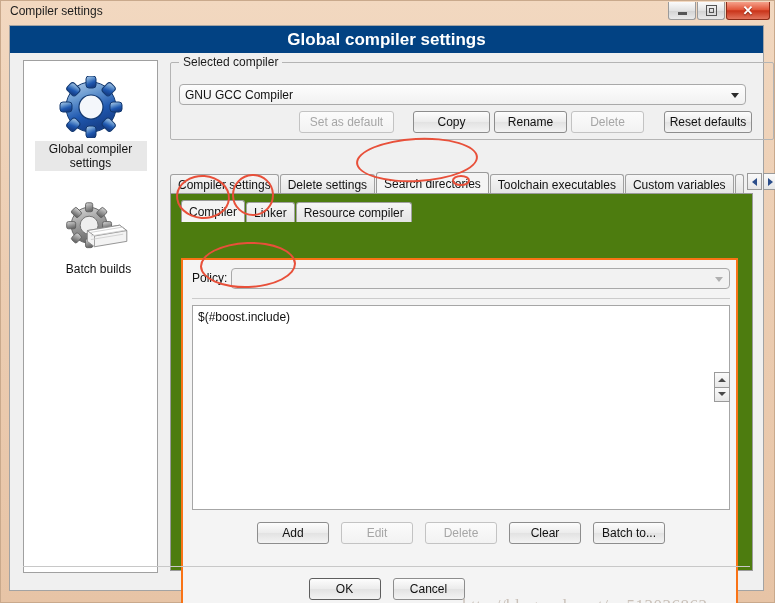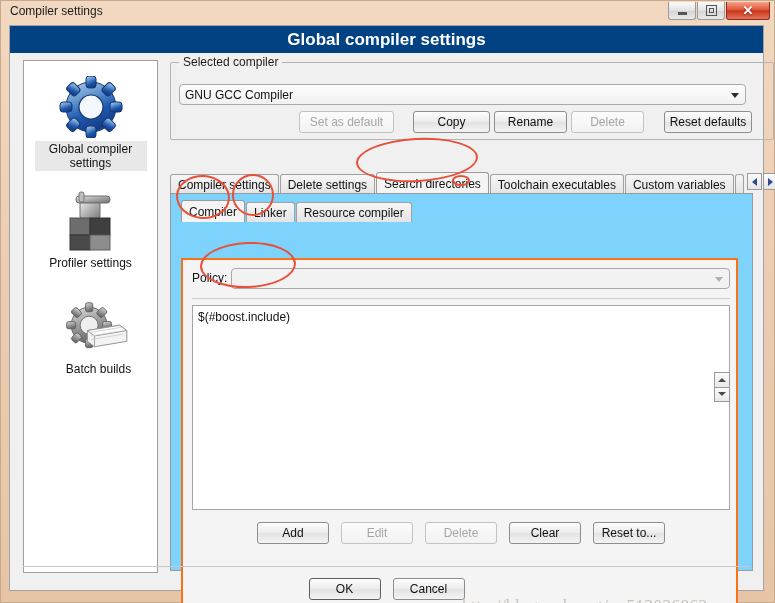--- a/index.html
+++ b/index.html
@@ -184,21 +184,21 @@
     background: linear-gradient(180deg,#fafafa 0%, #e6e6e6 100%);
     display:flex; align-items:center; justify-content:center;
     box-sizing:border-box;
   }
   .tri-left { width:0;height:0;border-top:4px solid transparent;border-bottom:4px solid transparent;border-right:5px solid #2b4d8a;}
   .tri-right{ width:0;height:0;border-top:4px solid transparent;border-bottom:4px solid transparent;border-left:5px solid #2b4d8a;}
 
   .tabpage {
     position: absolute; left: 4px; top: 133px;
     width: 583px; height: 378px;
-    background: #7dd3fc;
+    background: #4d7c0f;
     border: 1px solid #9a9a9a;
     box-sizing: border-box;
   }
 
   .subtabstrip {
     position: absolute; left: 10px; top: 44px;
     display: flex; align-items: flex-end;
   }
   .inner-page {
     position: absolute; left: 10px; top: 64px;
@@ -335,41 +335,20 @@
                     <rect x="19" y="-5" width="12" height="10" rx="3" transform="rotate(45)"></rect>
                   </g>
                 </g>
                 <circle r="12" fill="#f4f7fb" stroke="#12386f" stroke-width="1.2"></circle>
               </g>
             </svg>
           </div>
           <div class="side-label">Global compiler settings</div>
         </div>
 
-        <div class="side-item" style="padding-top:16px;">
-          <div class="icon-wrap">
-            <svg width="66" height="62" viewBox="0 0 66 62" aria-hidden="true">
-              <defs>
-                <linearGradient id="metalG" x1="0" y1="0" x2="1" y2="1">
-                  <stop offset="0%" stop-color="#e6e6e6"></stop>
-                  <stop offset="50%" stop-color="#a8a8a8"></stop>
-                  <stop offset="100%" stop-color="#6f6f6f"></stop>
-                </linearGradient>
-              </defs>
-              <rect x="18" y="6" width="34" height="7" rx="3" fill="url(#metalG)" stroke="#6f6f6f"></rect>
-              <rect x="21" y="2" width="5" height="10" rx="2" fill="#bdbdbd" stroke="#777"></rect>
-              <path d="M22 13 L22 27 L32 33 L42 27 L42 13 Z" fill="url(#metalG)" stroke="#6f6f6f"></path>
-              <rect x="12" y="28" width="20" height="17" fill="#6d6d6d" stroke="#4f4f4f"></rect>
-              <rect x="32" y="28" width="20" height="17" fill="#3f3f3f" stroke="#2e2e2e"></rect>
-              <rect x="12" y="45" width="20" height="15" fill="#4a4a4a" stroke="#333"></rect>
-              <rect x="32" y="45" width="20" height="15" fill="#8d8d8d" stroke="#5f5f5f"></rect>
-            </svg>
-          </div>
-          <div class="side-label">Profiler settings</div>
-        </div>
 
         <div class="side-item" style="padding-top:22px;padding-left:16px;">
           <div class="icon-wrap">
             <svg width="78" height="60" viewBox="0 0 78 60" aria-hidden="true">
               <defs>
                 <linearGradient id="gearGray" x1="0" y1="0" x2="0.3" y2="1">
                   <stop offset="0%" stop-color="#dcdcdc"></stop>
                   <stop offset="55%" stop-color="#9b9b9b"></stop>
                   <stop offset="100%" stop-color="#6a6a6a"></stop>
                 </linearGradient>
@@ -463,21 +442,21 @@
               <div class="spin-btn">
                 <span class="tri-down"></span>
               </div>
             </div>
 
             <div class="list-actions">
               <div class="btn">Add</div>
               <div class="btn disabled">Edit</div>
               <div class="btn disabled">Delete</div>
               <div class="btn">Clear</div>
-              <div class="btn">Reset to...</div>
+              <div class="btn">Batch to...</div>
             </div>
 
           </div>
         </div>
       </div>
 
       <div class="sep-line"></div>
       <div class="bottom-bar">
         <div class="btn default">OK</div>
         <div class="btn">Cancel</div>

